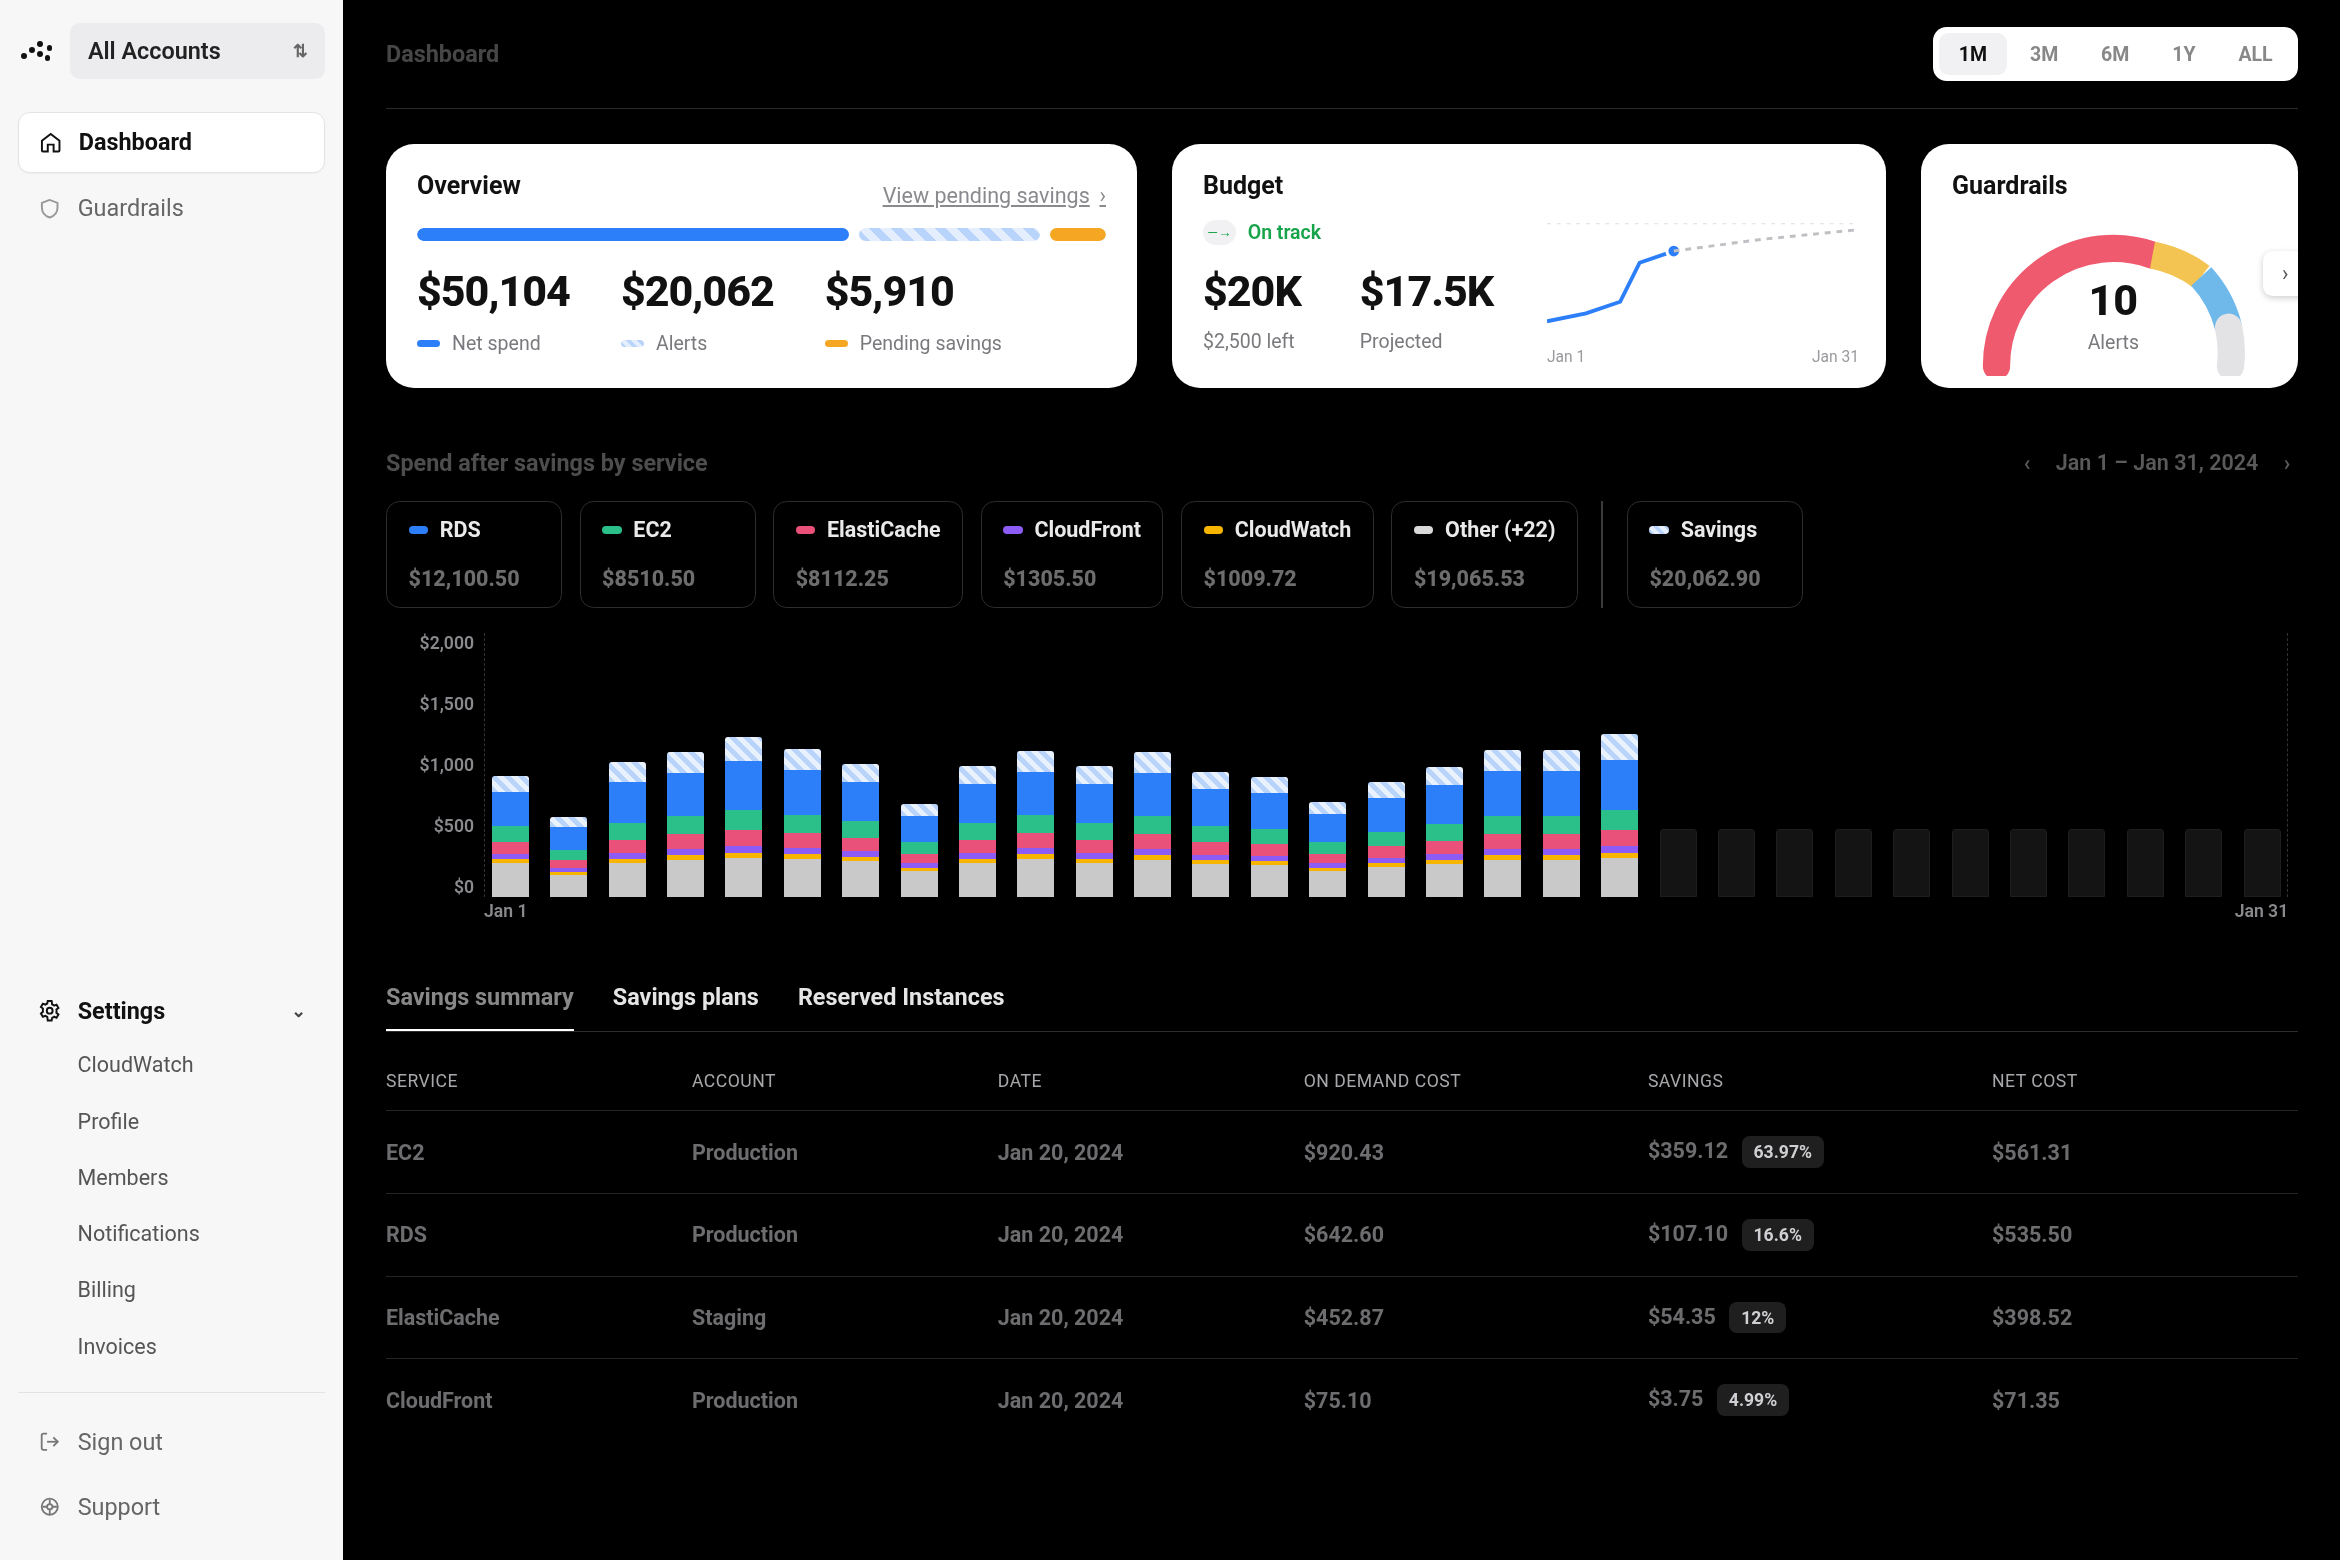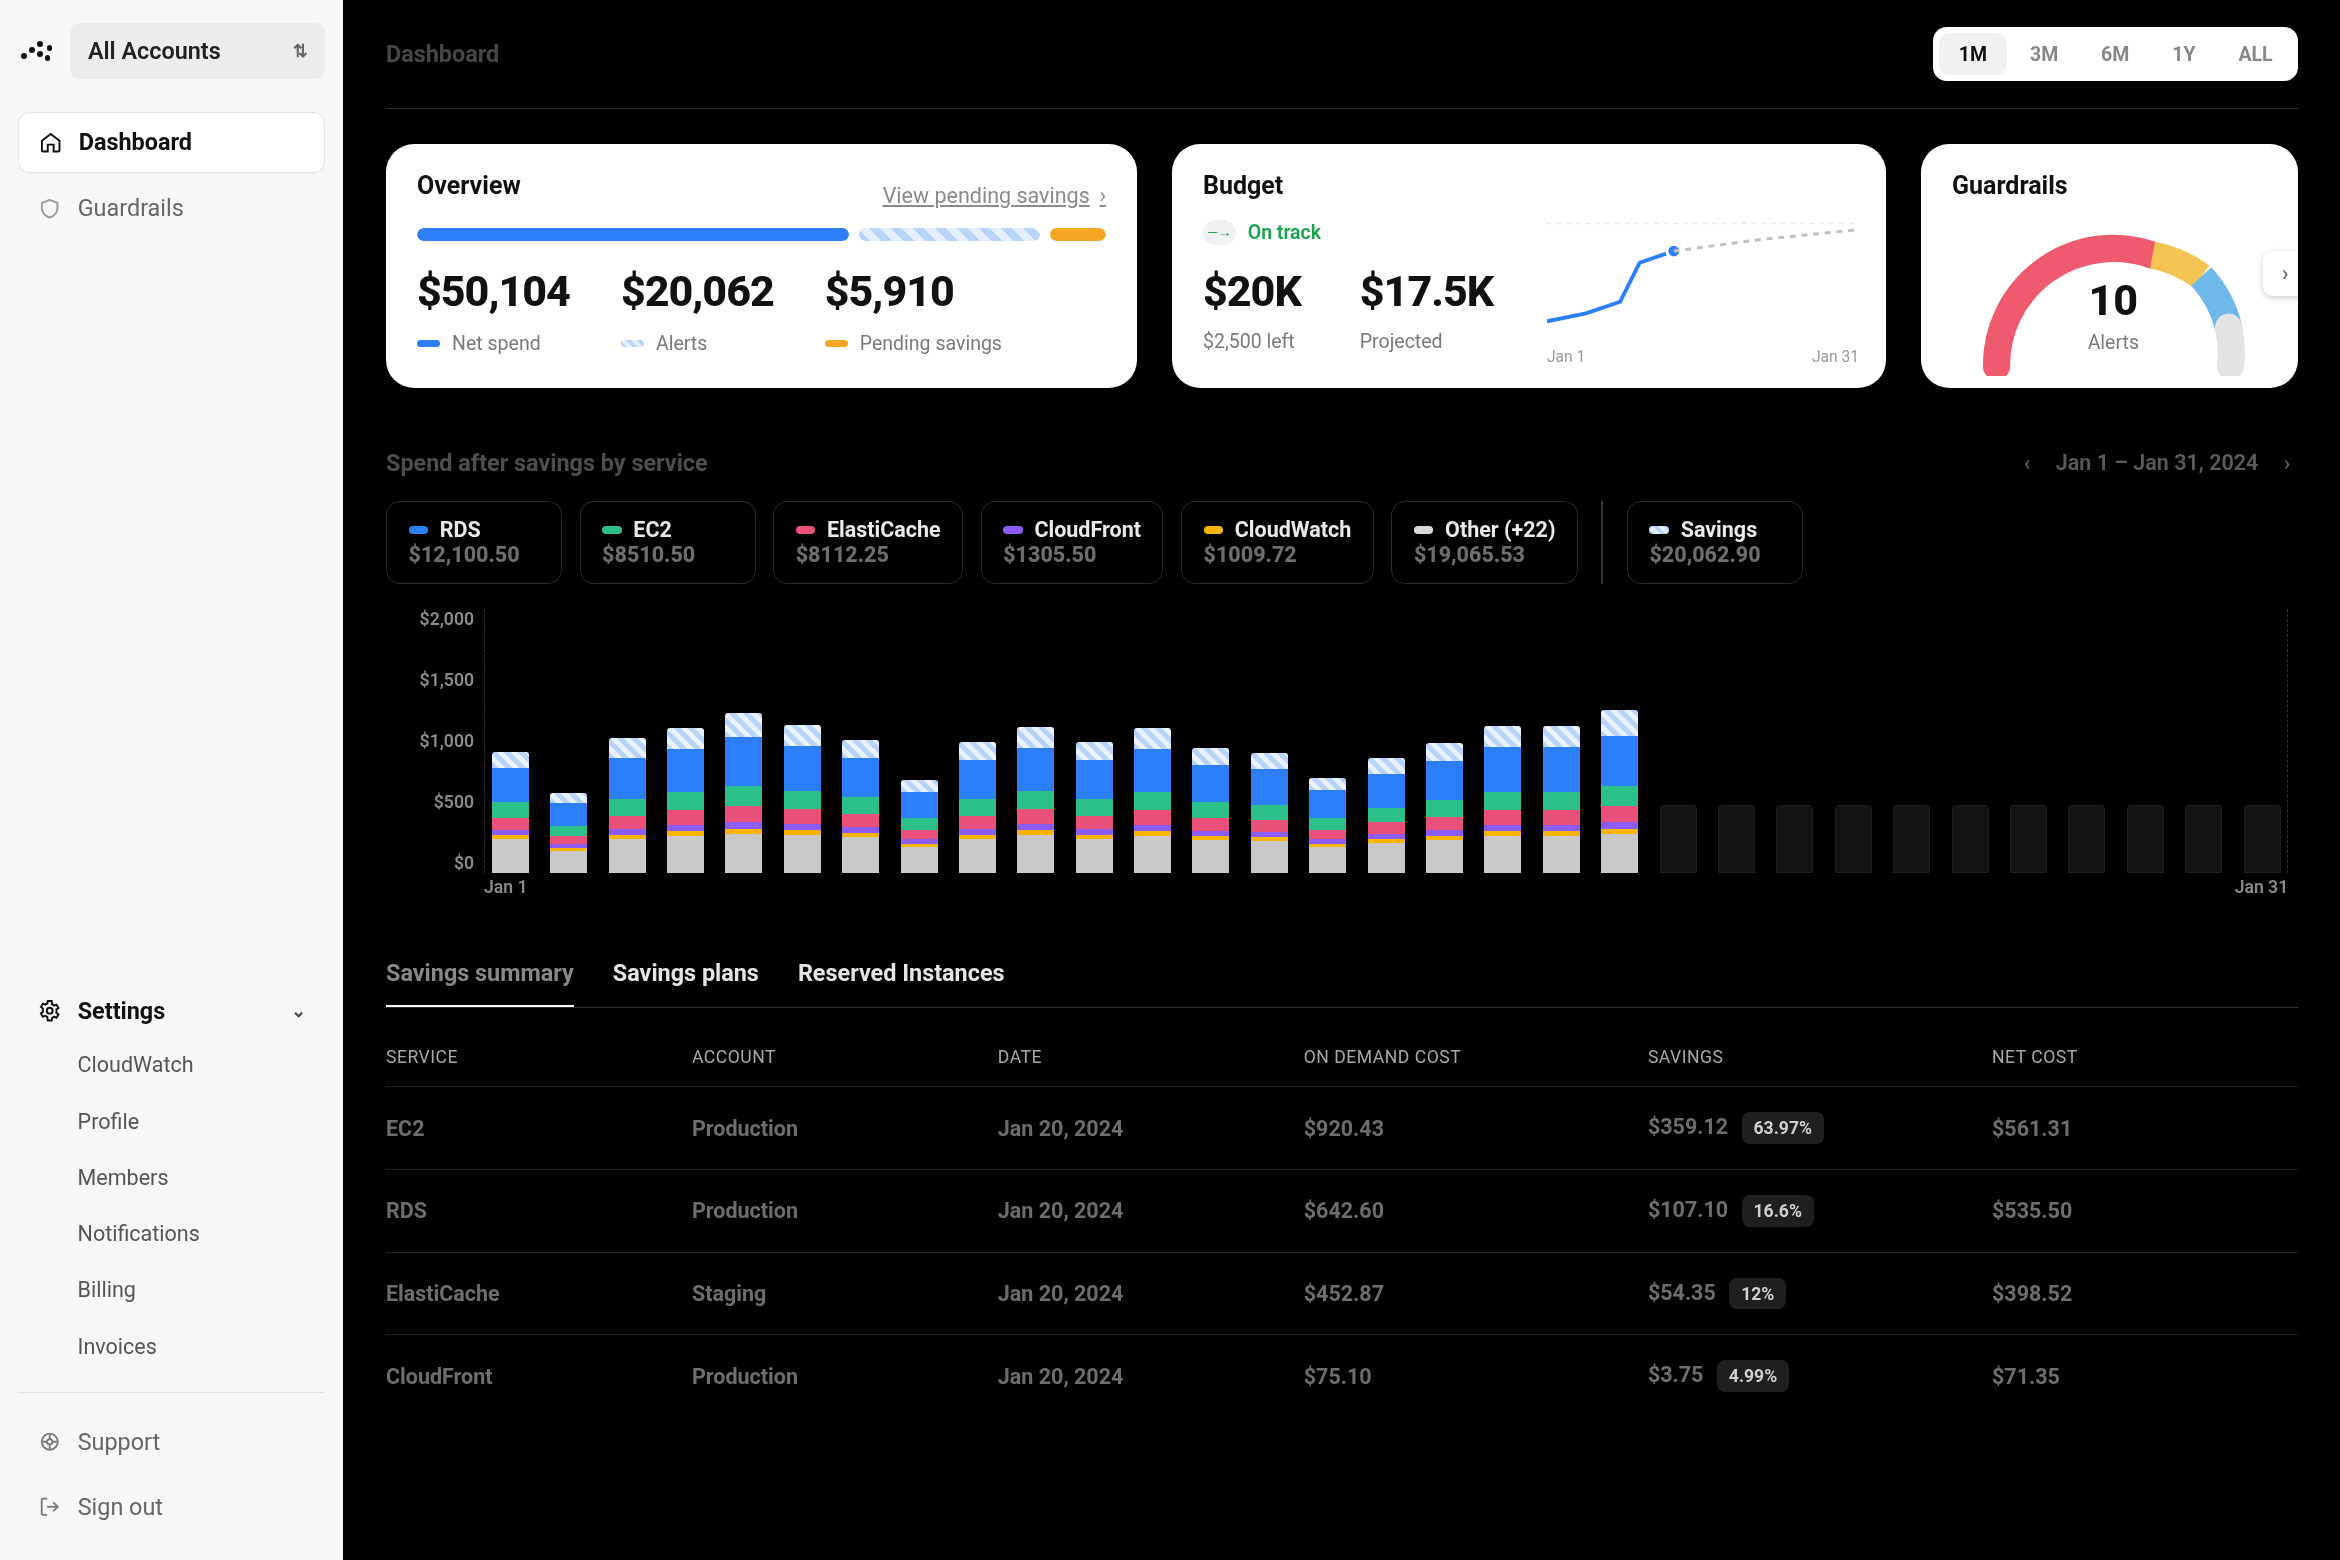--- a/index.html
+++ b/index.html
@@ -167,21 +167,21 @@
   .section-title { font-size:23.4px; font-weight:700; color:#808080; opacity:.6; }
   .date-nav { display:flex; align-items:center; gap:17.6px; color:#808080; opacity:.7; font-size:21.5px; font-weight:600; }
   .date-nav .nav-arrow { cursor:pointer; padding:3.9px 7.8px; }
   .legend-row { display:flex; gap:17.6px; margin-top:21.5px; align-items:stretch; }
   .legend-card {
     border:1px solid #2d2d2d; border-radius:13.7px;
     padding:15.6px 21.5px; min-width:176px;
   }
   .legend-top { display:flex; align-items:center; gap:11.7px; font-size:21.5px; font-weight:700; color:#eaeaea; }
   .legend-dot { width:19.5px; height:7.8px; border-radius:3.9px; display:inline-block; }
-  .legend-val { margin-top:0; font-size:21.5px; font-weight:800; color:#6d6d6d; }
+  .legend-val { margin-top:24px; font-size:21.5px; font-weight:800; color:#6d6d6d; }
   .legend-divider { width:2px; background:#3a3a3a; margin:0 5.9px; }
   
   .chart-area { position:relative; margin-top:25px; height:293px; padding-left:98px; padding-right:9.8px; }
   .y-ticks { position:absolute; left:0; top:0; bottom:29px; width:88px;
     display:flex; flex-direction:column; justify-content:space-between;
     text-align:right; font-size:17.6px; color:#8a8a8e; font-weight:600;
   }
   .plot {
     position:absolute; left:98px; right:9.8px; top:0; bottom:29px;
     border-left:1px dashed #333; border-right:1px dashed #333;
@@ -275,36 +275,36 @@
     <div class="sub-item">Notifications</div>
     <div class="sub-item">Billing</div>
     <div class="sub-item">Invoices</div>
   </div>
 
   <div class="sidebar-divider"></div>
   <div class="sidebar-bottom">
     <div class="nav-item">
       <span class="nav-icon">
         <svg width="21.5" height="21.5" viewBox="0 0 24 24" fill="none" stroke="#777" stroke-width="2">
+            <path d="M9 21H5a2 2 0 0 1-2-2V5a2 2 0 0 1 2-2h4"></path>
+            <path d="M16 17l5-5-5-5"></path>
+            <path d="M21 12H9"></path>
+          </svg>
+      </span>
+      <span>Sign out</span>
+    </div>
+    <div class="nav-item">
+      <span class="nav-icon">
+        <svg width="21.5" height="21.5" viewBox="0 0 24 24" fill="none" stroke="#777" stroke-width="2">
             <circle cx="12" cy="12" r="9"></circle>
             <circle cx="12" cy="12" r="3"></circle>
             <path d="M4 12h5M15 12h5M12 4v5M12 15v5"></path>
           </svg>
       </span>
       <span>Support</span>
-    </div>
-    <div class="nav-item">
-      <span class="nav-icon">
-        <svg width="21.5" height="21.5" viewBox="0 0 24 24" fill="none" stroke="#777" stroke-width="2">
-            <path d="M9 21H5a2 2 0 0 1-2-2V5a2 2 0 0 1 2-2h4"></path>
-            <path d="M16 17l5-5-5-5"></path>
-            <path d="M21 12H9"></path>
-          </svg>
-      </span>
-      <span>Sign out</span>
     </div>
   </div>
 </aside>
 
 <main class="main">
 
   <div class="topbar">
     <div class="crumb">Dashboard</div>
     <div class="range-pills">
       <div class="range-pill active">1M</div>

